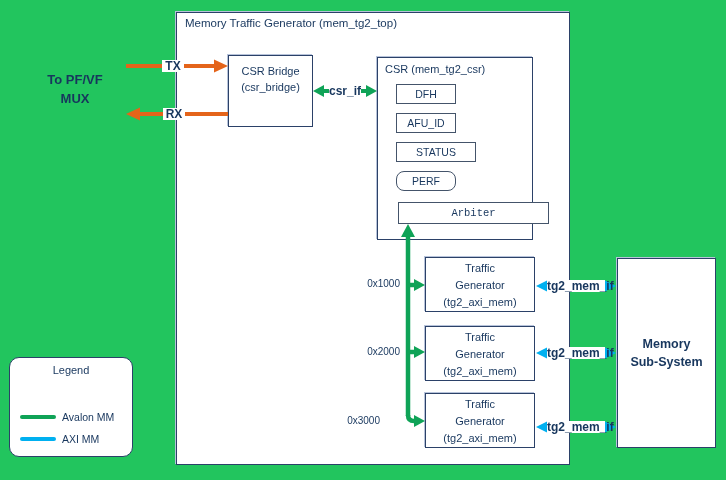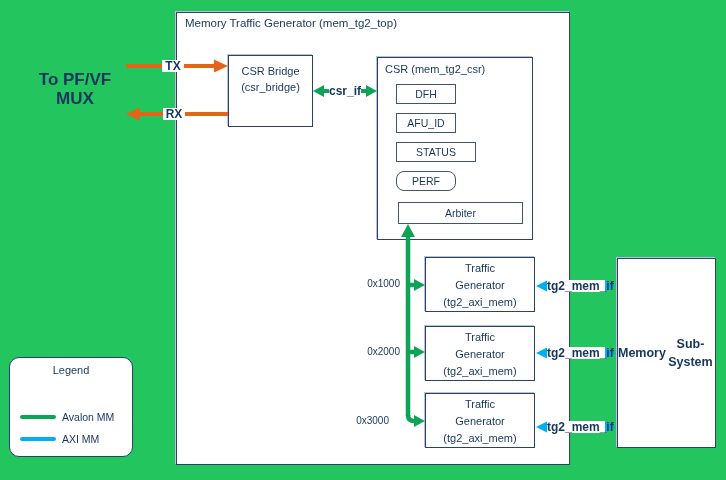--- a/index.html
+++ b/index.html
@@ -83,58 +83,58 @@
   .sw-cyan{background:#00B0F0;}
 </style>
 </head>
 <body>
 
 <div id="canvas">
 
   <div class="box" style="left:176px;top:12px;width:394px;height:453px;"></div>
   <div class="box-title" style="left:185px;top:17px;">Memory Traffic Generator (mem_tg2_top)</div>
 
-  <div class="center-text" style="position:absolute;left:25px;top:70px;width:100px;font-size:17px;font-weight:bold;line-height:19px;">
+  <div class="center-text" style="position:absolute;left:25px;top:70px;width:100px;font-size:13px;font-weight:bold;line-height:19px;">
     <div>To PF/VF</div>
     <div>MUX</div>
   </div>
 
   <div class="box center-text" style="left:228px;top:55px;width:85px;height:72px;padding-top:7px;font-size:11px;line-height:16px;">
     <div>CSR Bridge</div>
     <div>(csr_bridge)</div>
   </div>
 
   <div class="box" style="left:377px;top:57px;width:156px;height:183px;">
     <div class="box-title" style="left:7px;top:5px;font-size:11px;">CSR (mem_tg2_csr)</div>
     <div class="reg" style="left:18px;top:26px;width:60px;height:20px;text-align:right;">DFH</div>
     <div class="reg" style="left:18px;top:55px;width:60px;height:20px;">AFU_ID</div>
     <div class="reg" style="left:18px;top:84px;width:80px;height:20px;">STATUS</div>
     <div class="reg" style="left:18px;top:113px;width:60px;height:20px;border-radius:8px;">PERF</div>
-    <div class="reg" style="left:20px;top:144px;width:125px;height:22px;">Arbiter</div>
+    <div class="reg" style="left:20px;top:144px;width:151px;height:22px;font-family:Liberation Mono, monospace;">Arbiter</div>
   </div>
 
   <div class="box center-text" style="left:425px;top:257px;width:110px;height:55px;padding-top:2px;font-size:11px;line-height:17px;">
     <div>Traffic</div>
     <div>Generator</div>
     <div>(tg2_axi_mem)</div>
   </div>
 
   <div class="box center-text" style="left:425px;top:326px;width:110px;height:55px;padding-top:2px;font-size:11px;line-height:17px;">
     <div>Traffic</div>
     <div>Generator</div>
     <div>(tg2_axi_mem)</div>
   </div>
 
   <div class="box center-text" style="left:425px;top:393px;width:110px;height:55px;padding-top:2px;font-size:11px;line-height:17px;">
     <div>Traffic</div>
     <div>Generator</div>
     <div>(tg2_axi_mem)</div>
   </div>
 
-  <div class="box center-text" style="left:617px;top:258px;width:99px;height:190px;display:flex;align-items:center;justify-content:center;font-size:12.5px;font-weight:bold;line-height:18px;">
+  <div class="box center-text" style="left:617px;top:258px;width:99px;height:190px;display:flex;flex-direction:column;align-items:center;justify-content:center;font-size:12.5px;font-weight:bold;line-height:18px;">
     <div>Memory</div>
     <div>Sub-System</div>
   </div>
 
   <svg class="wires" viewBox="0 0 726 480">
 
     <g>
       <line x1="126" y1="66" x2="215" y2="66" stroke="#E4641A" stroke-width="4"></line>
       <polygon points="228,66 214,59.5 214,72.5" fill="#E4641A"></polygon>
     </g>
@@ -186,21 +186,21 @@
   <div class="wire-label" style="left:162px;top:60px;width:22px;">TX</div>
   <div class="wire-label" style="left:163px;top:108px;width:22px;">RX</div>
   <div class="wire-label" style="left:329px;top:85px;width:32px;">csr_if</div>
 
   <div class="wire-label" style="left:547px;top:280px;width:58px;">tg2_mem_if</div>
   <div class="wire-label" style="left:547px;top:347px;width:58px;">tg2_mem_if</div>
   <div class="wire-label" style="left:547px;top:421px;width:58px;">tg2_mem_if</div>
 
   <div class="addr-label" style="left:352px;top:277px;">0x1000</div>
   <div class="addr-label" style="left:352px;top:345px;">0x2000</div>
-  <div class="addr-label" style="left:341px;top:414px;">0x3000</div>
+  <div class="addr-label" style="left:332px;top:414px;">0x3000</div>
 
   <div id="legend">
     <div class="legend-title">Legend</div>
     <div class="legend-row" style="top:52px;">
       <div class="legend-swatch sw-green"></div>
       <div class="legend-label">Avalon MM</div>
     </div>
     <div class="legend-row" style="top:74px;">
       <div class="legend-swatch sw-cyan"></div>
       <div class="legend-label">AXI MM</div>

